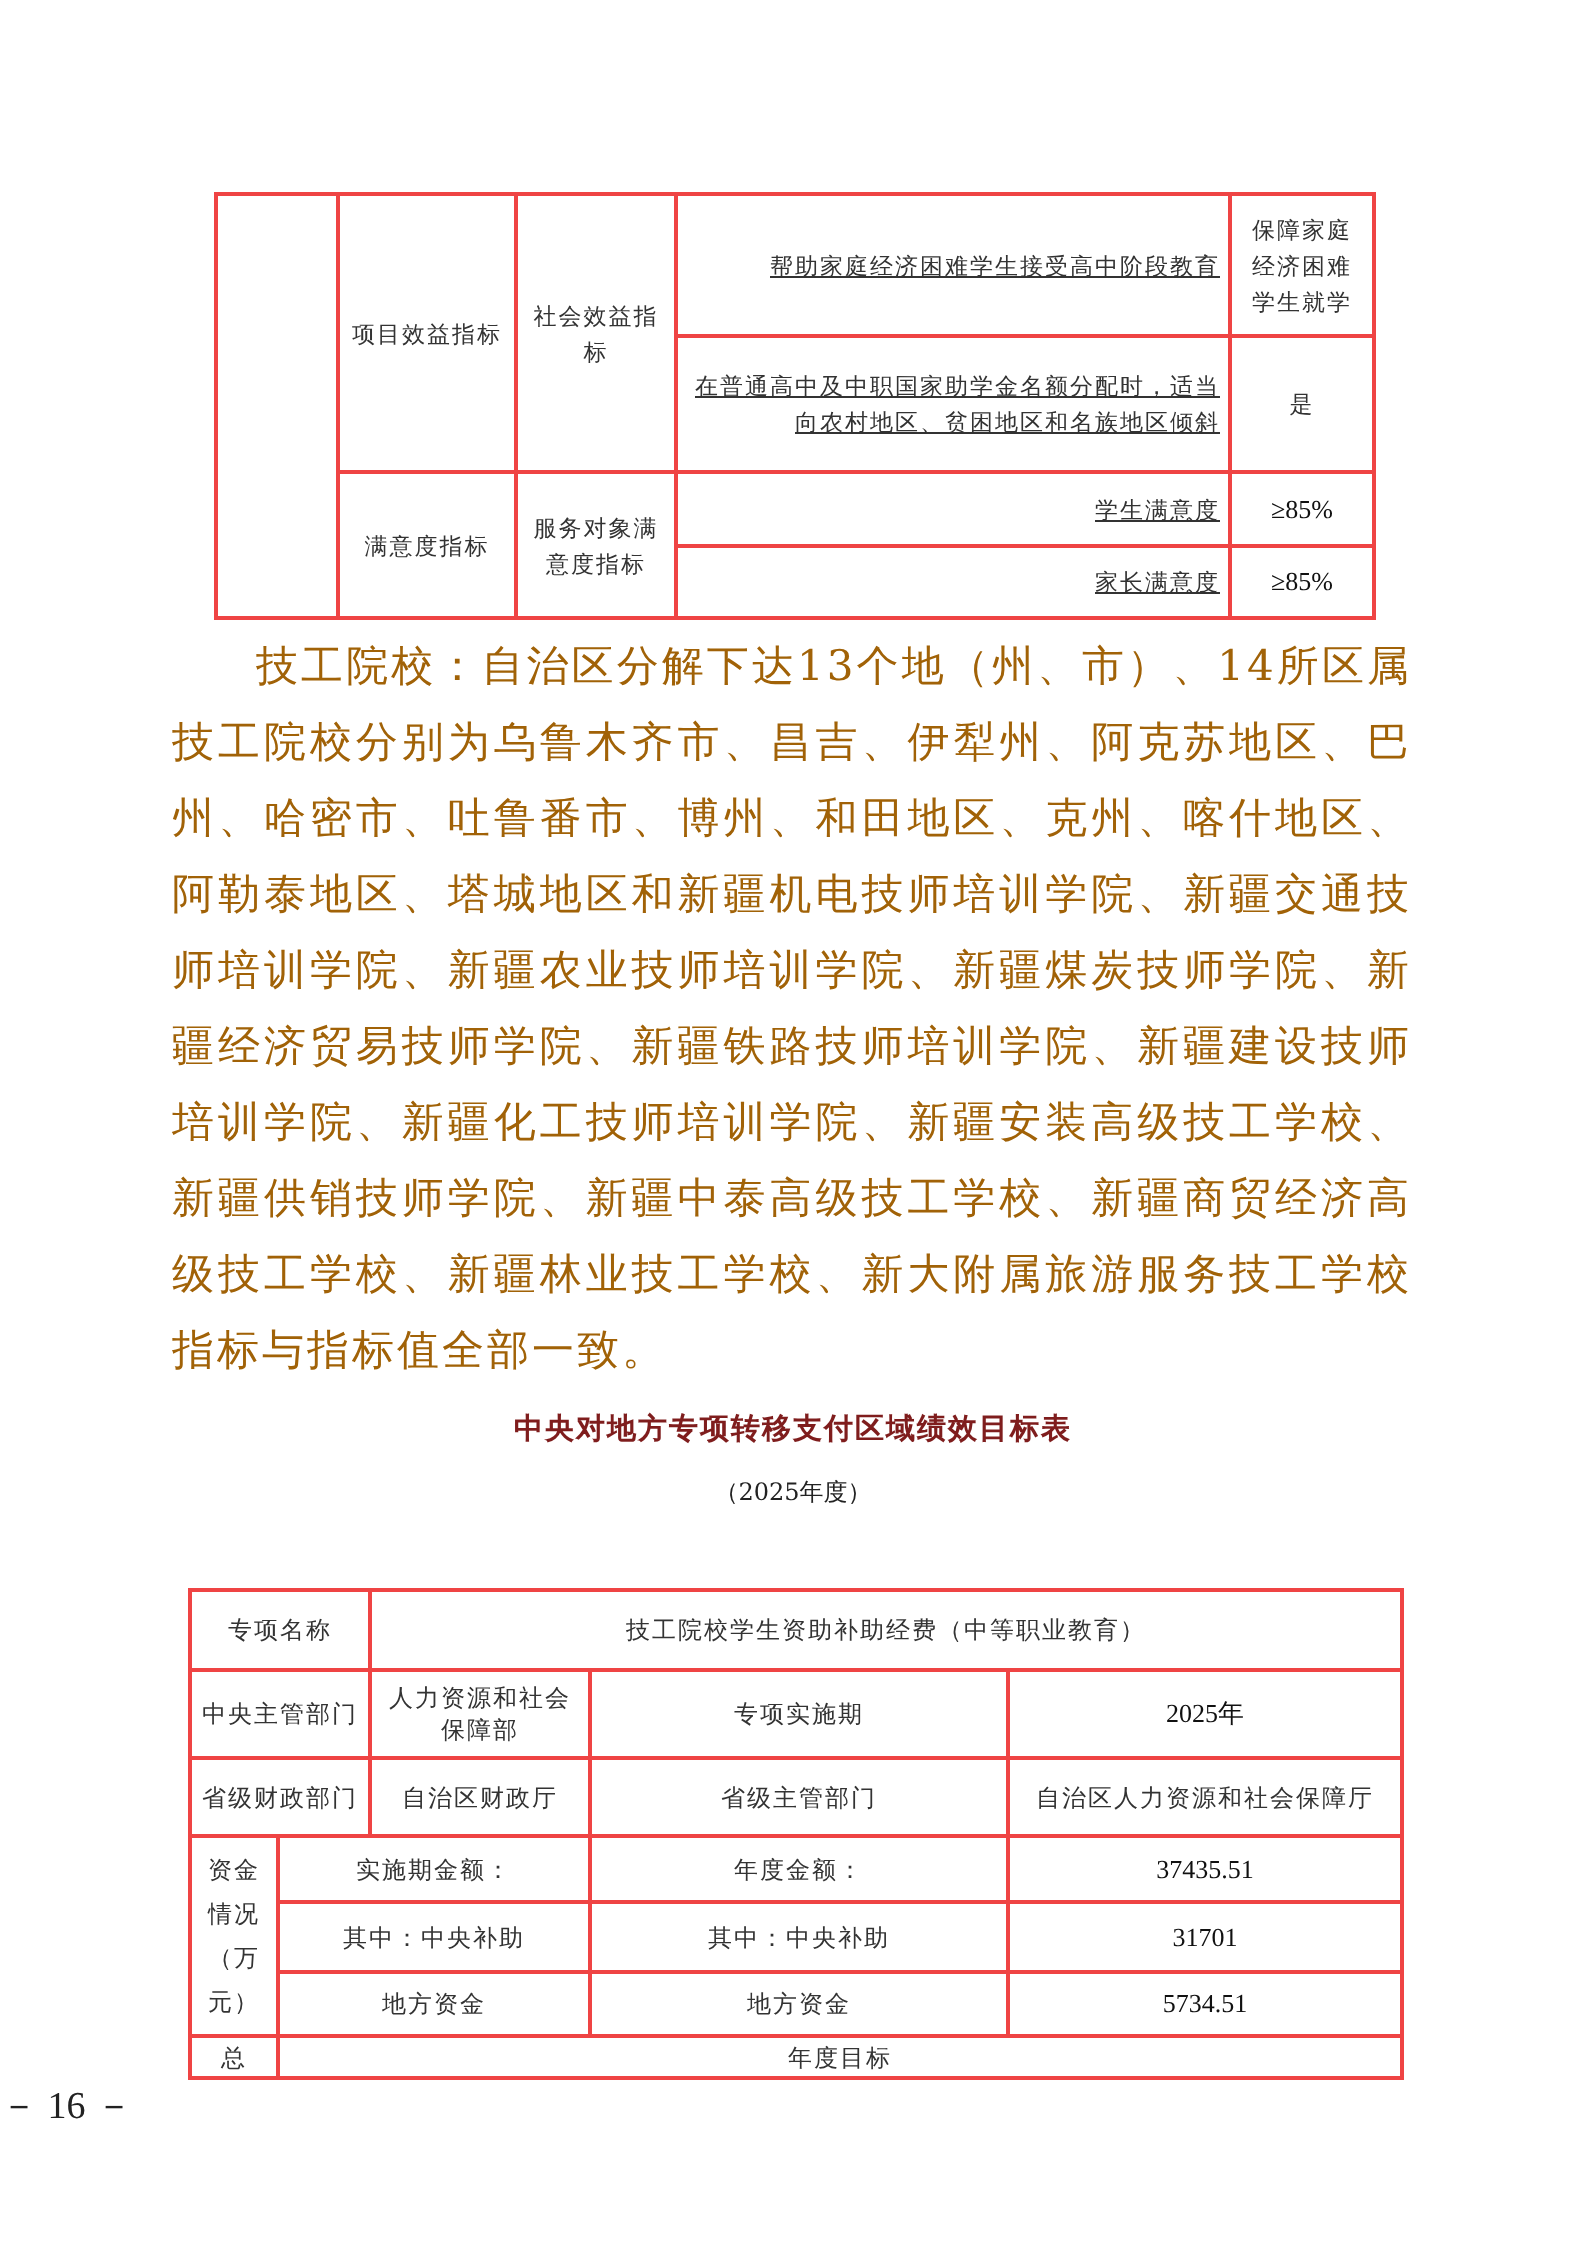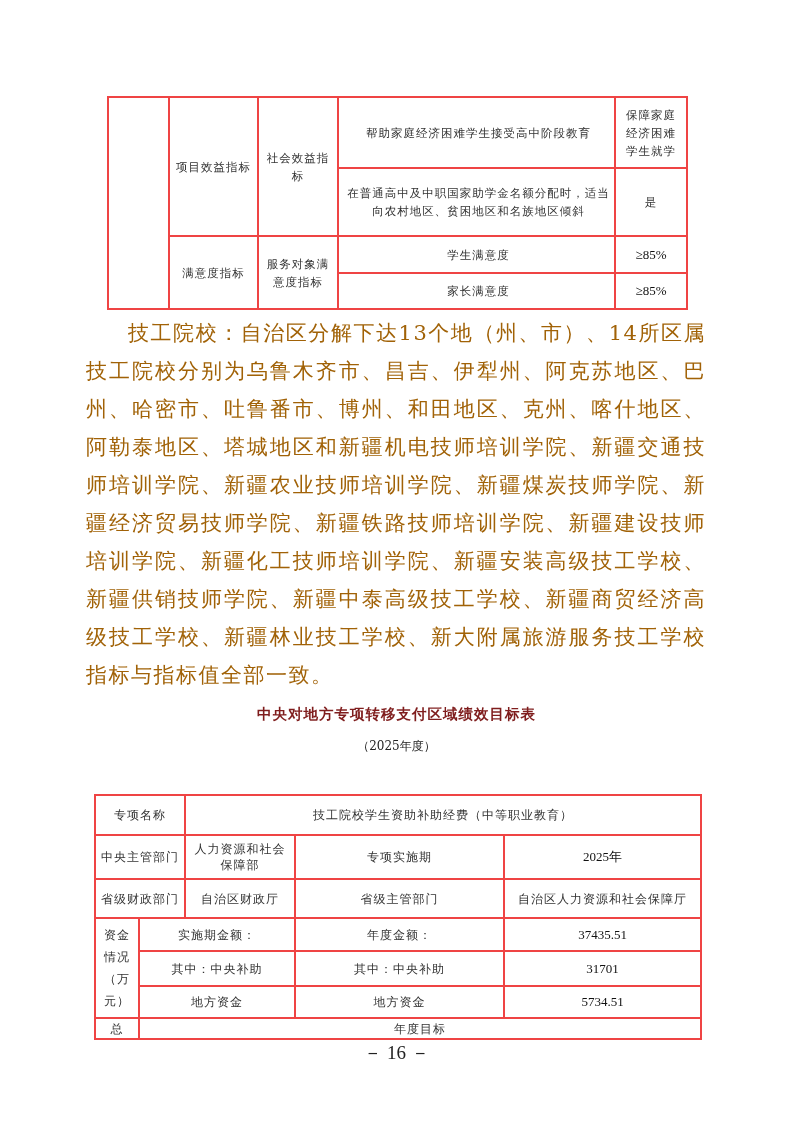--- a/index.html
+++ b/index.html
@@ -1,32 +1,32 @@
 <!DOCTYPE html>
 <html><head>
 <meta charset="utf-8">
 <style>
   html, body { margin: 0; padding: 0; background: #ffffff; }
   body { width: 793px; height: 1122px; position: relative; overflow: hidden;
          font-family: "DejaVu Serif", "Liberation Serif", serif; color: #1a1a1a; }
   table { border-collapse: collapse; position: absolute; table-layout: fixed; }
   td { border: 2px solid #ef4444; padding: 0 4px; vertical-align: middle; }
   .c { text-align: center; }
-  .l { text-align: center; padding-left: 8px; }
+  .l { text-align: right; padding-left: 8px; text-decoration: underline; }
   .t1 td { font-size: 11.5px; line-height: 18px; letter-spacing: 1px; color: #333; }
   .t1 td.num { font-family: "Liberation Serif", serif; font-size: 13px; letter-spacing: 0; color: #111; }
   .para { position: absolute; left: 86px; top: 314px; width: 620px; font-size: 21px;
           line-height: 38px; letter-spacing: 1.5px; text-align: justify; text-indent: 42px; color: #a16207; }
   .title { position: absolute; left: 0; width: 793px; top: 705px; text-align: center;
            font-size: 14.5px; font-weight: bold; letter-spacing: 1px; color: #7f1d1d; }
   .subtitle { position: absolute; left: 0; width: 793px; top: 738px; text-align: center;
            font-size: 12px; color: #222; }
   .t2 td { font-size: 12px; letter-spacing: 1px; color: #333; line-height: 16px; }
   .t2 td.num { font-family: "Liberation Serif", serif; font-size: 13px; letter-spacing: 0; color: #111; }
-  .pageno { position: absolute; left: 0; width: 793px; top: 1040px; text-align: center;
+  .pageno { position: absolute; left: 0; width: 793px; top: 1040px; text-align: left;
             font-size: 19px; font-family: "Liberation Serif", serif; color: #222; }
 </style>
 </head>
 <body>
 
 <table class="t1" style="left:107px; top:96px; width:579px;">
   <colgroup>
     <col style="width:61px">
       <col style="width:89px">
       <col style="width:80px">

